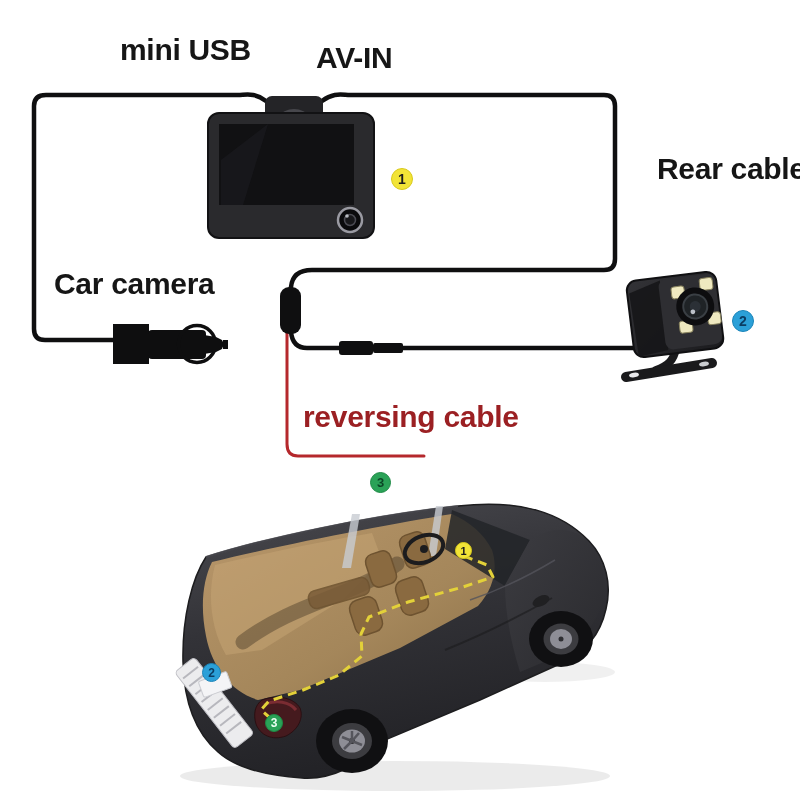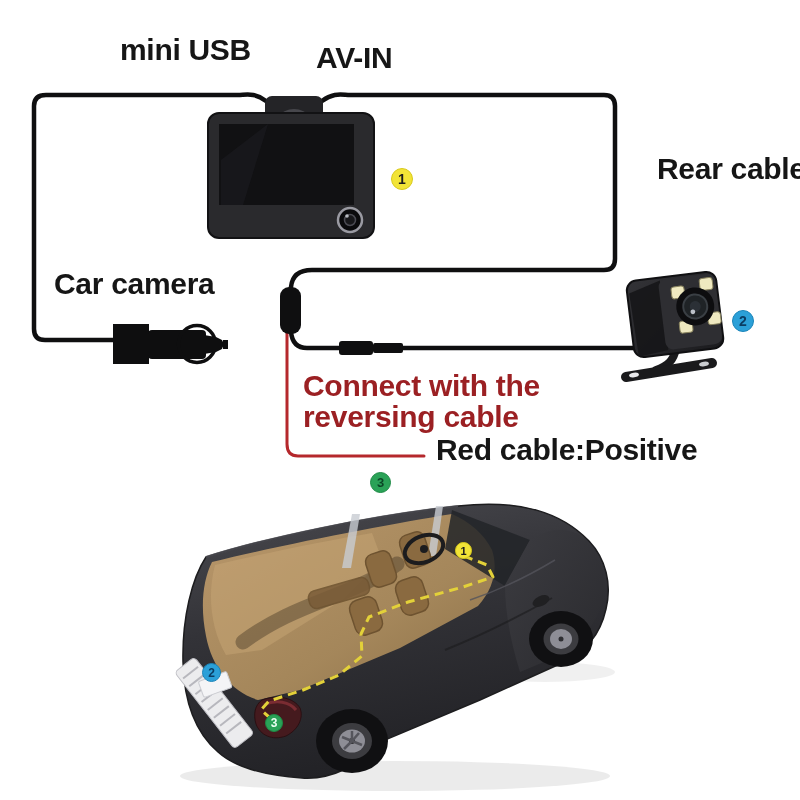--- a/index.html
+++ b/index.html
@@ -201,23 +201,21 @@
       </g>
 
       <polyline points="464,556 487,565 493,577 463,587 408,602 369,617 361,634 362,656 339,675 303,690 269,701 261,710 269,717" fill="none" stroke="#e3d139" stroke-width="3" stroke-dasharray="9 6" stroke-linejoin="round"></polyline>
     </g>
   </svg>
 
   <span class="label" style="left:120px; top:34px;">mini USB</span>
   <span class="label" style="left:316px; top:42px;">AV-IN</span>
   <span class="label" style="left:629px; top:153px;margin-left:28px;">Rear cable</span>
   <span class="label" style="left:54px; top:268px;">Car camera</span>
-  <span class="label red" style="left:303px; top:370px;">Connect with the</span>
   <span class="label red" style="left:303px; top:401px;">reversing cable</span>
-  <span class="label" style="left:436px; top:434px;">Red cable:Positive</span>
 
   <div class="marker m-yellow m-lg" style="left:391px; top:168px;">1</div>
   <div class="marker m-blue m-lg" style="left:732px; top:310px;">2</div>
   <div class="marker m-green m-md" style="left:370px; top:472px;">3</div>
 
   <div class="marker m-yellow m-sm" style="left:455px; top:542px; width:17px; height:17px; font-size:11px;">1</div>
   <div class="marker m-blue m-sm" style="left:202px; top:663px; width:19px; height:19px;">2</div>
   <div class="marker m-green light m-sm" style="left:265px; top:714px;">3</div>
 
 </div>

